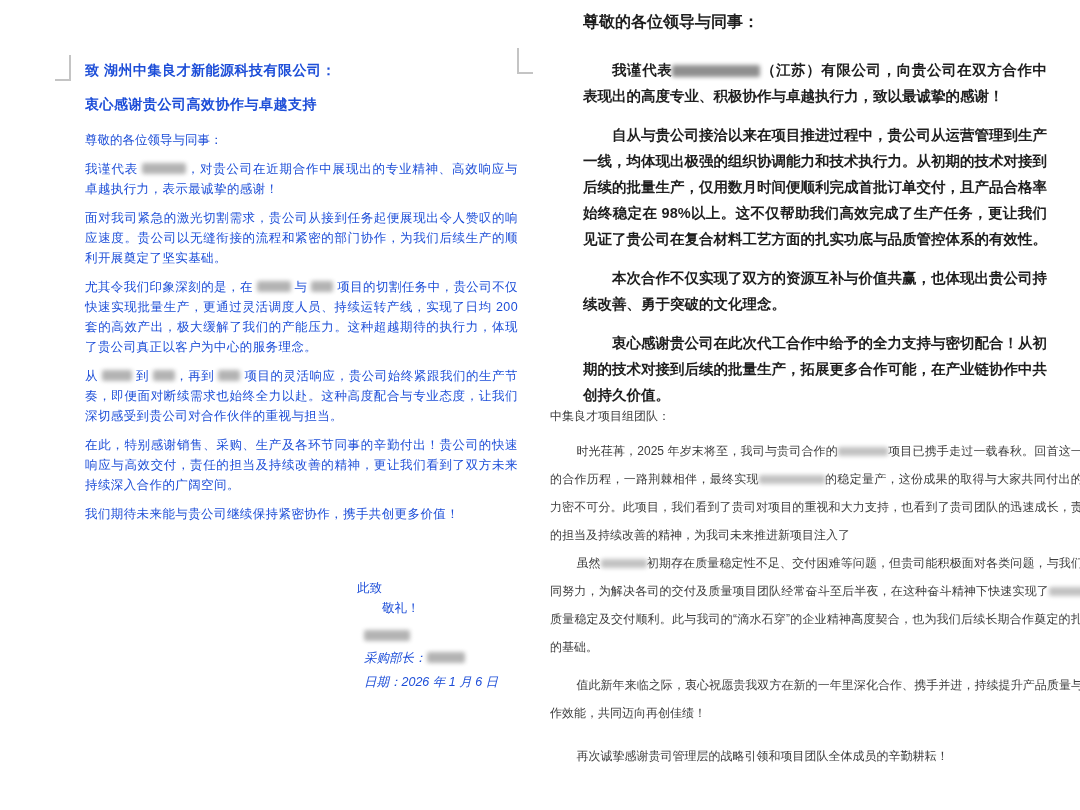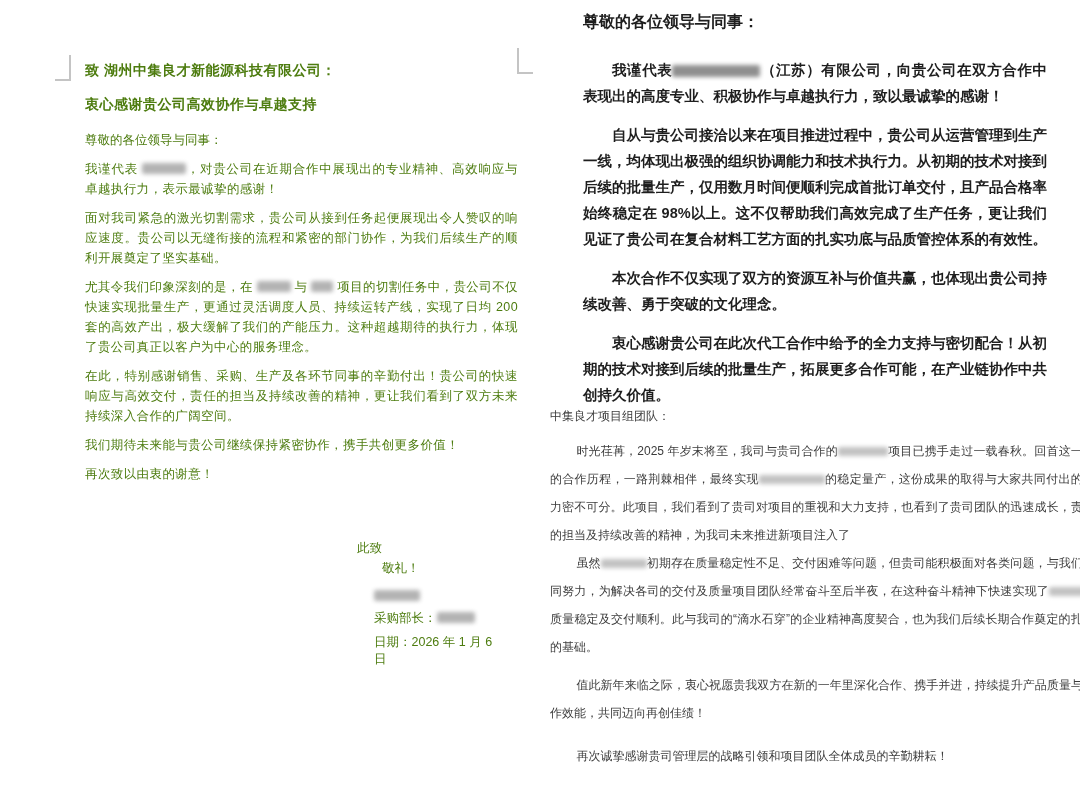--- a/index.html
+++ b/index.html
@@ -7,29 +7,29 @@
     width:1080px;height:810px;background:#ffffff;overflow:hidden;
     font-family:"Liberation Sans","DejaVu Sans",sans-serif;
   }
   .canvas{position:relative;width:1080px;height:810px;background:#ffffff;overflow:hidden;}
 
   
   .doc-left{position:absolute;left:55px;top:46px;width:478px;}
   .corner{position:absolute;width:14px;height:24px;}
   .corner-tl{left:0;top:9px;border-right:2px solid #c4c4c4;border-bottom:2px solid #c4c4c4;}
   .corner-tr{right:0;top:2px;border-left:2px solid #c4c4c4;border-bottom:2px solid #c4c4c4;}
-  .left-body{margin:16px 14px 0 30px;width:433px;color:#4d7c0f;}
+  .left-body{margin:16px 14px 0 30px;width:433px;color:#1d4ed8;}
   .l-recipient{font-size:14px;font-weight:700;margin:0 0 16px;letter-spacing:.5px;}
   .l-subject{font-size:14px;font-weight:700;margin:0 0 18px;letter-spacing:.5px;}
   .l-salutation{font-size:12.5px;font-weight:500;margin:0 0 10px;}
   .l-para{font-size:12.5px;font-weight:500;line-height:20px;margin:0 0 9px;text-align:justify;letter-spacing:.4px;}
   .l-signature{margin:56px 0 0 272px;font-size:12.5px;font-weight:500;}
   .sig-cishi{margin:0;}
   .sig-jingli{margin:3px 0 12px 25px;}
-  .sig-line{margin:0 17px 7px;}
+  .sig-line{margin:0 7px 7px;font-style:italic;}
 
   
   .r-top{position:absolute;left:583px;top:12px;width:464px;color:#1e1e1e;font-weight:700;}
   .r-heading{font-size:16px;margin:0 0 24px;}
   .r-greeting{font-size:14.5px;margin:0 0 16px;}
   .r-para{font-size:14.5px;line-height:26px;margin:0 0 13px;text-indent:2em;text-align:justify;}
 
   .r-bottom{position:absolute;left:550px;top:408px;width:545px;color:#3c3c3c;font-weight:400;}
   .r-team{font-size:12px;margin:0 0 12px;}
   .t-wrap p{font-size:12px;line-height:28px;margin:0;text-indent:2.2em;text-align:justify;}
@@ -54,23 +54,23 @@
     <span class="corner corner-tl"></span>
     <span class="corner corner-tr"></span>
     <div class="left-body">
       <h1 class="l-recipient">致  湖州中集良才新能源科技有限公司：</h1>
       <h2 class="l-subject">衷心感谢贵公司高效协作与卓越支持</h2>
       <p class="l-salutation">尊敬的各位领导与同事：</p>
       <div>
           <p class="l-para">我谨代表 <span class="redact" style="width: 44px;"></span>，对贵公司在近期合作中展现出的专业精神、高效响应与卓越执行力，表示最诚挚的感谢！</p>
           <p class="l-para">面对我司紧急的激光切割需求，贵公司从接到任务起便展现出令人赞叹的响应速度。贵公司以无缝衔接的流程和紧密的部门协作，为我们后续生产的顺利开展奠定了坚实基础。</p>
           <p class="l-para">尤其令我们印象深刻的是，在 <span class="redact" style="width: 34px;"></span> 与 <span class="redact" style="width: 22px;"></span> 项目的切割任务中，贵公司不仅快速实现批量生产，更通过灵活调度人员、持续运转产线，实现了日均 200 套的高效产出，极大缓解了我们的产能压力。这种超越期待的执行力，体现了贵公司真正以客户为中心的服务理念。</p>
+          <p class="l-para">从 <span class="redact" style="width: 30px;"></span> 到 <span class="redact" style="width: 22px;"></span>，再到 <span class="redact" style="width: 22px;"></span> 项目的灵活响应，贵公司始终紧跟我们的生产节奏，即便面对断续需求也始终全力以赴。这种高度配合与专业态度，让我们深切感受到贵公司对合作伙伴的重视与担当。</p>
           <p class="l-para">在此，特别感谢销售、采购、生产及各环节同事的辛勤付出！贵公司的快速响应与高效交付，责任的担当及持续改善的精神，更让我们看到了双方未来持续深入合作的广阔空间。</p>
           <p class="l-para">我们期待未来能与贵公司继续保持紧密协作，携手共创更多价值！</p>
-          <p class="l-para">再次致以由衷的谢意！</p>
         </div>
       <div class="l-signature">
         <p class="sig-cishi">此致</p>
         <p class="sig-jingli">敬礼！</p>
         <div>
             <p class="sig-line"><span class="redact" style="width: 46px;"></span></p>
             <p class="sig-line">采购部长：<span class="redact" style="width: 38px;"></span></p>
             <p class="sig-line">日期：2026 年 1 月 6 日</p>
           </div>
       </div>

